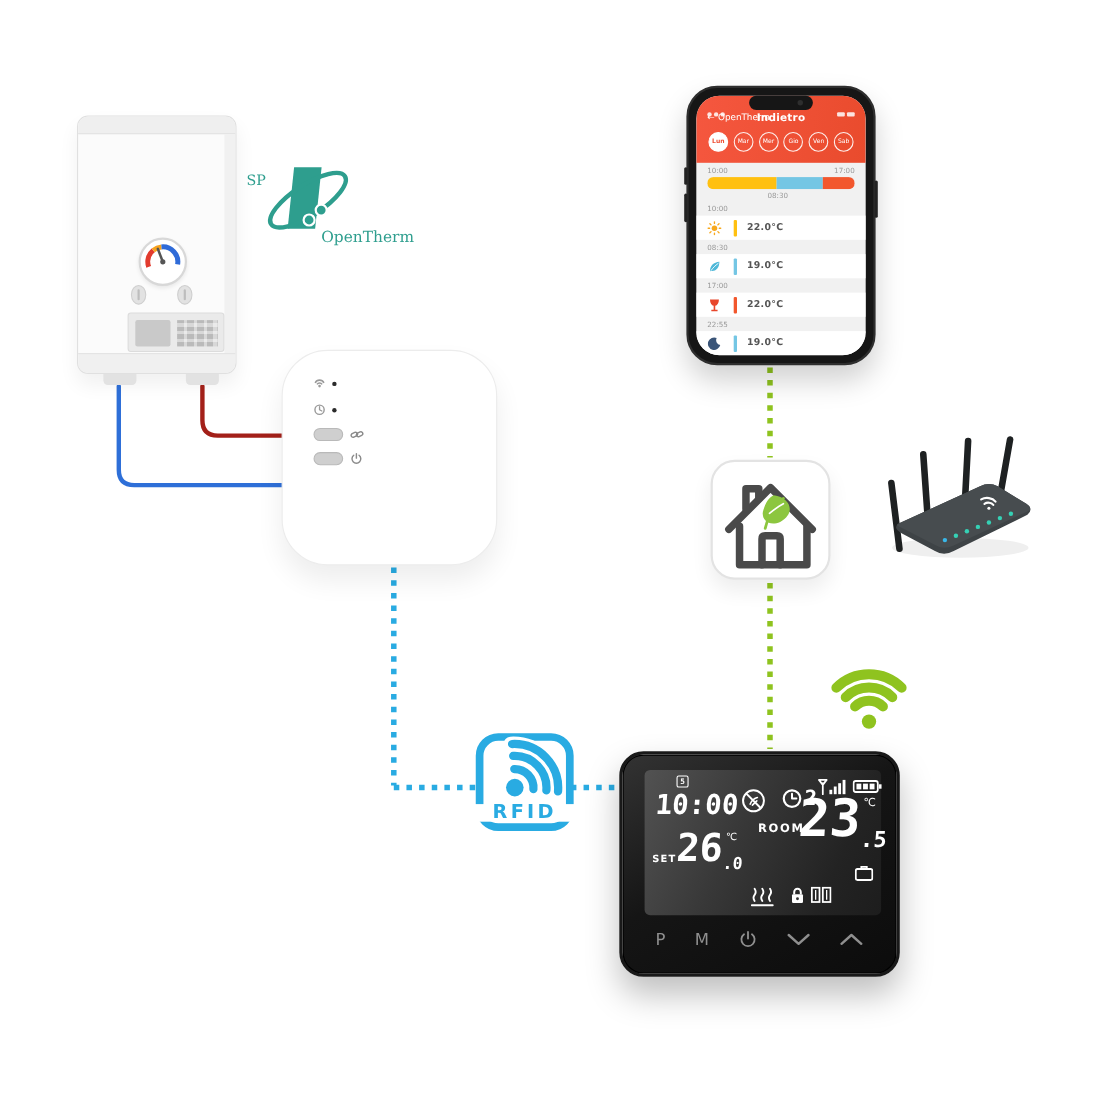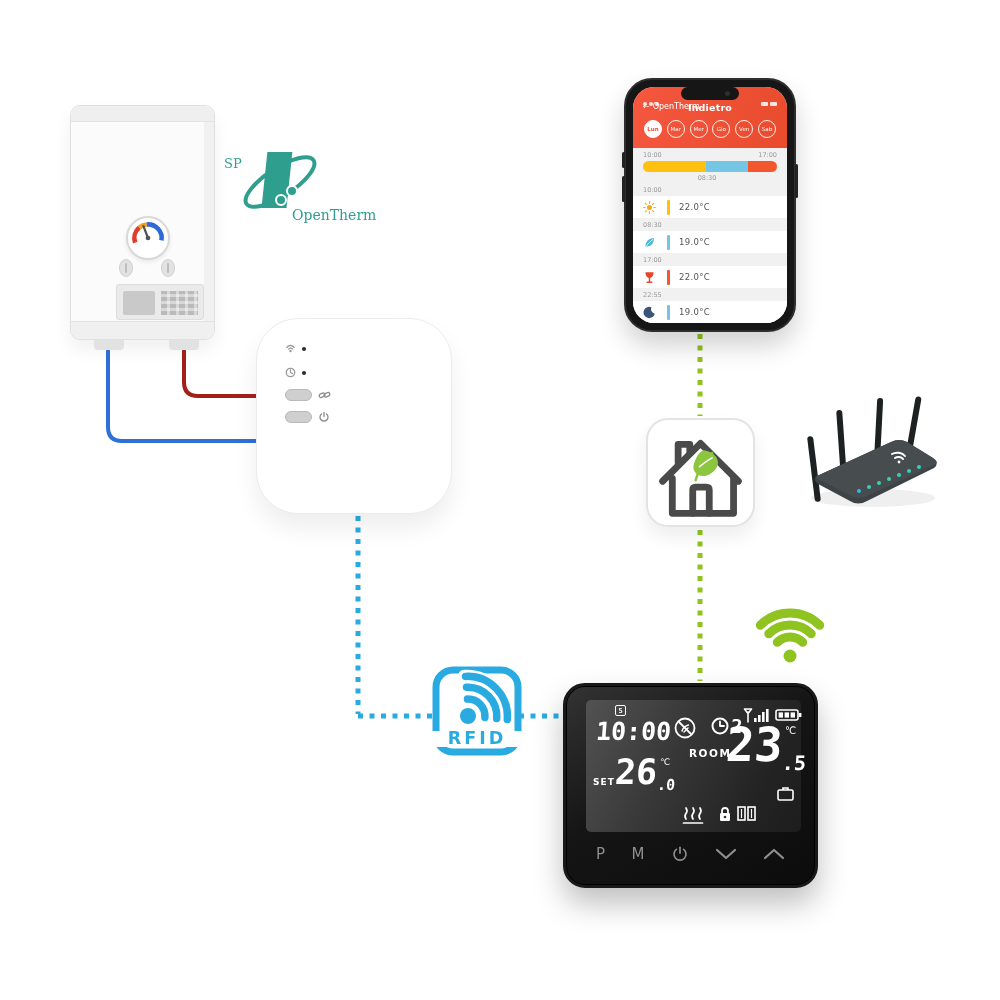--- a/index.html
+++ b/index.html
@@ -50,21 +50,21 @@
   .pill.sel { background:#fff; border-color:#fff; color:#EF4E33; font-weight:bold; }
   .tl-label { position:absolute; font-size:6.5px; color:#999; }
   .tl-bar { position:absolute; top:74px; left:10px; right:10px; height:11px; border-radius:6px; overflow:hidden; display:flex; }
   .tl-bar i { height:100%; }
   .ph-rows { position:absolute; top:96px; left:0; right:0; }
   .row-unit { position:relative; height:35px; }
   .row-time { height:13px; line-height:14px; padding-left:10px; font-size:6.5px; color:#999; }
   .row-card { height:22px; background:#fff; display:flex; align-items:center; padding-left:10px; }
   .ricon { width:13px; height:13px; display:inline-flex; }
   .rbar { width:3px; height:15px; margin-left:11px; border-radius:1px; }
-  .rtemp { margin-left:9px; font-size:8.5px; color:#555; letter-spacing:.3px; }
+  .rtemp { margin-left:9px; font-size:8.5px; color:#555; letter-spacing:.3px;font-weight:bold; }
   .ph-notch { position:absolute; top:7px; left:50%; width:58px; height:13px; margin-left:-29px; background:#161616; border-radius:8px; z-index:3; }
   .ph-notch i { position:absolute; right:9px; top:4px; width:5px; height:5px; background:#2e2e2e; border-radius:50%; }
 
   
   #house { position:absolute; left:646px; top:418px; width:109px; height:109px; background:#fff; border:2px solid #E3E3E3; border-radius:22px; box-shadow:0 10px 18px rgba(0,0,0,.07); }
 
   
   #router { position:absolute; left:795px; top:380px; width:155px; height:132px; }
 
   

